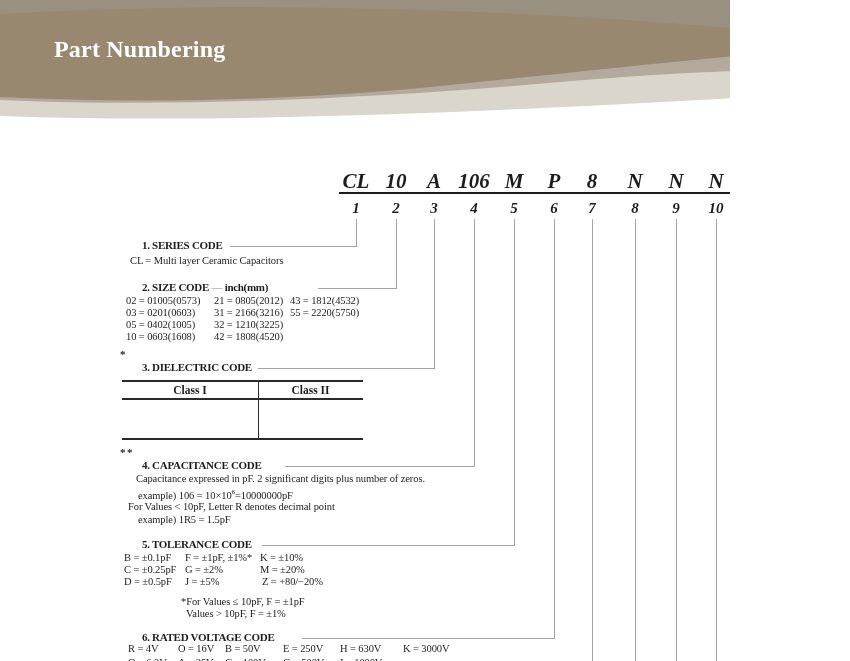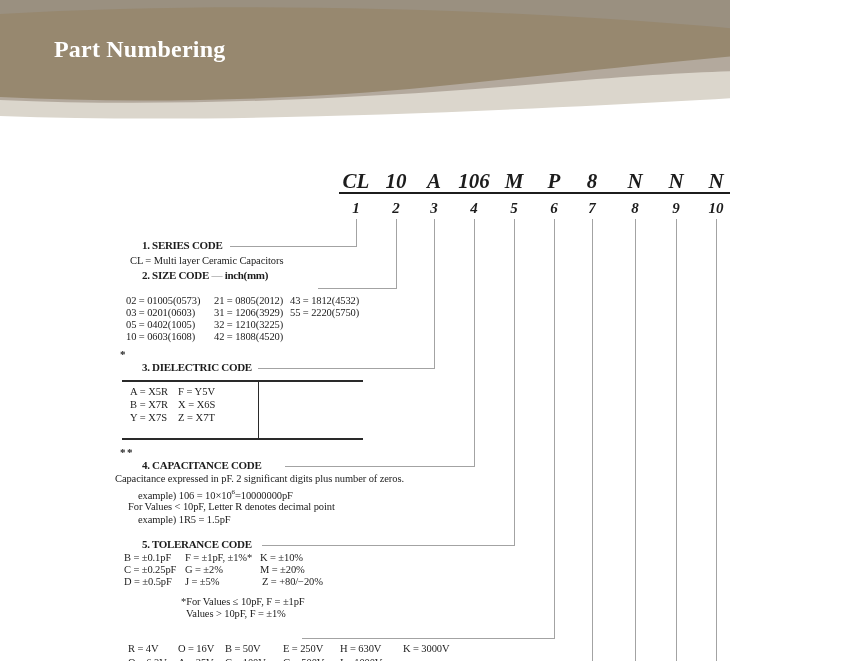--- a/index.html
+++ b/index.html
@@ -93,80 +93,71 @@
   <div class="hline" style="left:230px;top:246px;width:126px"></div>
   <div class="hline" style="left:318px;top:288px;width:78px"></div>
   <div class="hline" style="left:258px;top:368px;width:176px"></div>
   <div class="hline" style="left:285px;top:466px;width:189px"></div>
   <div class="hline" style="left:262px;top:545px;width:252px"></div>
   <div class="hline" style="left:302px;top:638px;width:252px"></div>
 
   <div class="sec-title" style="left:118px;top:239px">1. SERIES CODE</div>
   <div class="small" style="left:130px;top:255px">CL = Multi layer Ceramic Capacitors</div>
 
-  <div class="sec-title" style="left:118px;top:269px">
+  <div class="sec-title" style="left:118px;top:281px">
     <span>2. SIZE CODE</span>
     <span class="dash">—</span>
     <span>inch(mm)</span>
   </div>
   <div class="small" style="left:126px;top:295px">02 = 01005(0573)</div>
   <div class="small" style="left:214px;top:295px">21 = 0805(2012)</div>
   <div class="small" style="left:290px;top:295px">43 = 1812(4532)</div>
   <div class="small" style="left:126px;top:307px">03 = 0201(0603)</div>
-  <div class="small" style="left:214px;top:307px">31 = 1206(3929)</div>
+  <div class="small" style="left:214px;top:307px">31 = 2166(3216)</div>
   <div class="small" style="left:290px;top:307px">55 = 2220(5750)</div>
   <div class="small" style="left:126px;top:319px">05 = 0402(1005)</div>
   <div class="small" style="left:214px;top:319px">32 = 1210(3225)</div>
   <div class="small" style="left:126px;top:331px">10 = 0603(1608)</div>
   <div class="small" style="left:214px;top:331px">42 = 1808(4520)</div>
 
   <div class="note" style="left:120px;top:348px">*</div>
   <div class="sec-title" style="left:118px;top:361px">3. DIELECTRIC CODE</div>
   <div class="dtable">
     <div class="vdiv"></div>
+    <div class="hrow">
+      <div class="hcell c1">Class I</div>
+      <div class="hcell c2">Class II</div>
+    </div>
     <div class="tbody">
-      <div class="bcol2">
-        <div class="brow">
-          <span class="sub1">A = X5R</span>
-          <span>F = Y5V</span>
-        </div>
-        <div class="brow">
-          <span class="sub1">B = X7R</span>
-          <span>X = X6S</span>
-        </div>
-        <div class="brow">
-          <span class="sub1">Y = X7S</span>
-          <span>Z = X7T</span>
-        </div>
-      </div>
     </div>
   </div>
 
   <div class="note" style="left:120px;top:446px">**</div>
   <div class="sec-title" style="left:118px;top:459px">4. CAPACITANCE CODE</div>
-  <div class="small" style="left:115px;top:473px">Capacitance expressed in pF. 2 significant digits plus number of zeros.</div>
+  <div class="small" style="left:136px;top:473px">Capacitance expressed in pF. 2 significant digits plus number of zeros.</div>
   <div class="small" style="left:138px;top:486px">
     <span>example) 106 = 10×10</span><sup>6</sup><span>=10000000pF</span>
   </div>
   <div class="small" style="left:128px;top:501px">For Values &lt; 10pF, Letter R denotes decimal point</div>
   <div class="small" style="left:138px;top:514px">example) 1R5 = 1.5pF</div>
 
   <div class="sec-title" style="left:118px;top:538px">5. TOLERANCE CODE</div>
   <div class="small" style="left:124px;top:552px">B = ±0.1pF</div>
   <div class="small" style="left:185px;top:552px">F = ±1pF, ±1%*</div>
   <div class="small" style="left:260px;top:552px">K = ±10%</div>
   <div class="small" style="left:124px;top:564px">C = ±0.25pF</div>
   <div class="small" style="left:185px;top:564px">G = ±2%</div>
   <div class="small" style="left:260px;top:564px">M = ±20%</div>
   <div class="small" style="left:124px;top:576px">D = ±0.5pF</div>
   <div class="small" style="left:185px;top:576px">J = ±5%</div>
   <div class="small" style="left:262px;top:576px">Z = +80/−20%</div>
   <div class="small" style="left:181px;top:596px">*For Values ≤ 10pF, F = ±1pF</div>
   <div class="small" style="left:186px;top:608px">Values &gt; 10pF, F = ±1%</div>
 
+  <div class="sec-title" style="left:118px;top:631px">6. RATED VOLTAGE CODE</div>
   <div class="small" style="left:128px;top:643px">R = 4V</div>
   <div class="small" style="left:178px;top:643px">O = 16V</div>
   <div class="small" style="left:225px;top:643px">B = 50V</div>
   <div class="small" style="left:283px;top:643px">E = 250V</div>
   <div class="small" style="left:340px;top:643px">H = 630V</div>
   <div class="small" style="left:403px;top:643px">K = 3000V</div>
 
   <div class="small" style="left:128px;top:657px">Q = 6.3V</div>
   <div class="small" style="left:178px;top:657px">A = 25V</div>
   <div class="small" style="left:225px;top:657px">C = 100V</div>

